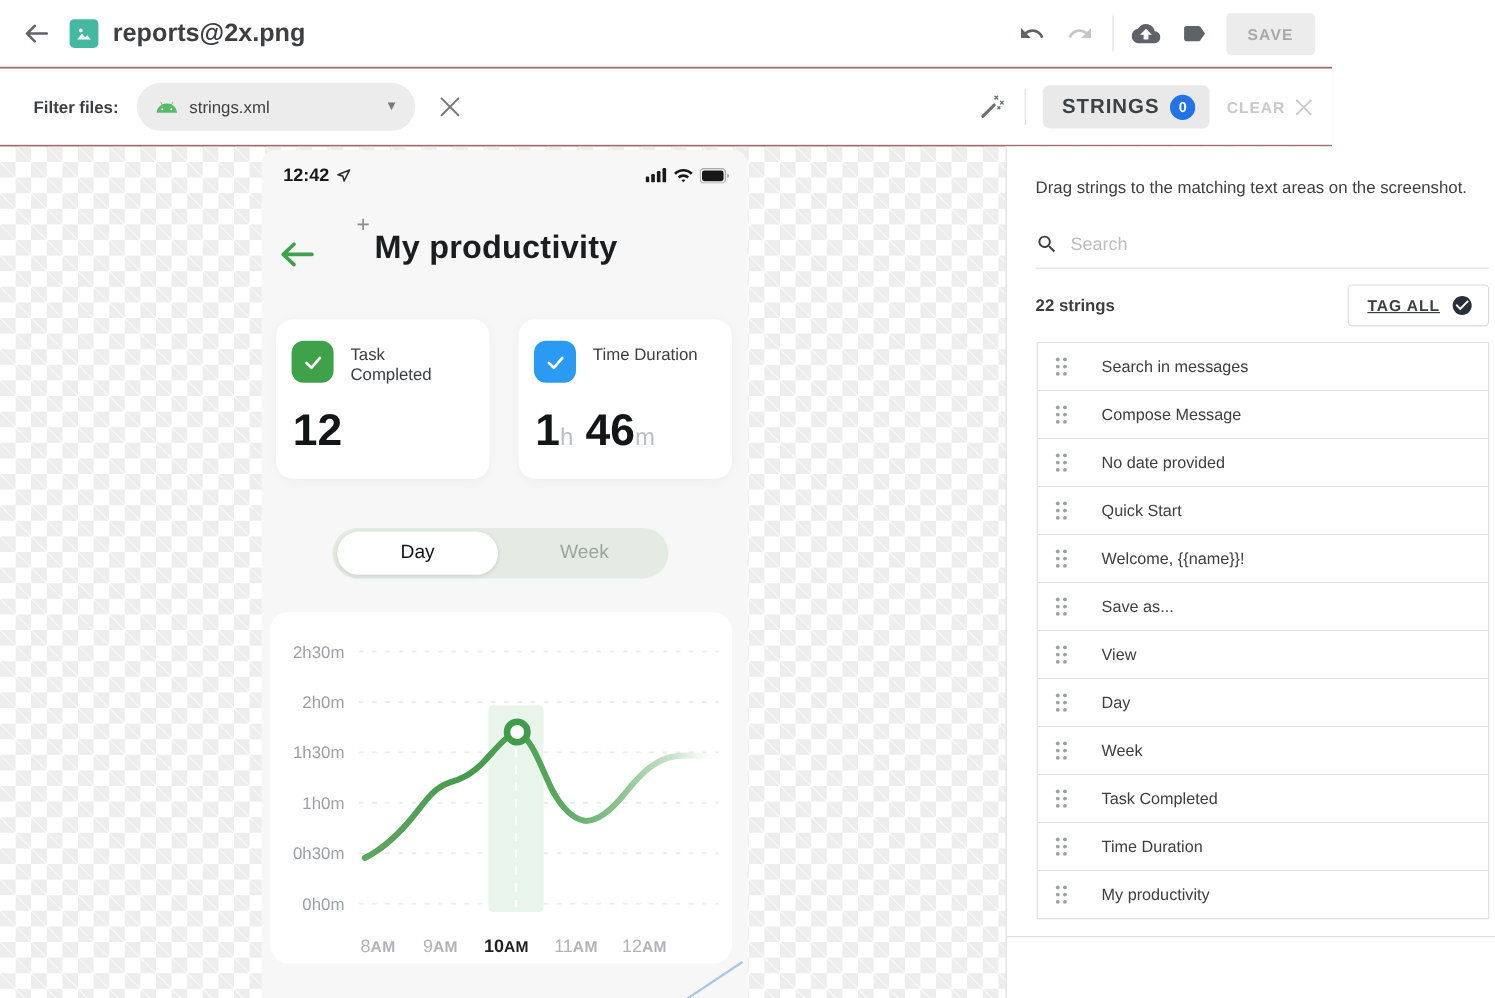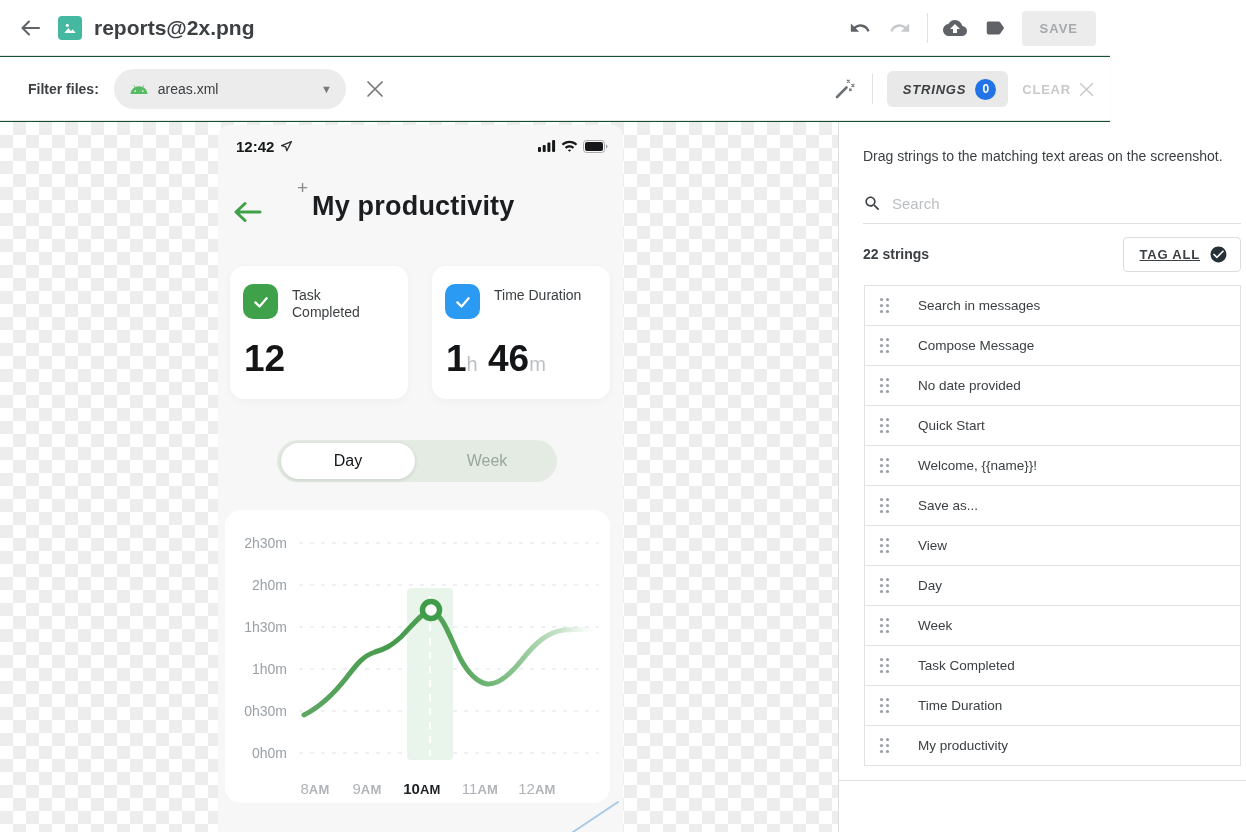--- a/index.html
+++ b/index.html
@@ -1,38 +1,38 @@
 <!DOCTYPE html>
 <html><head>
 <meta charset="utf-8">
 <style>
   * { margin:0; padding:0; box-sizing:border-box; }
   html,body { width:1246px; height:832px; font-family:"Liberation Sans", sans-serif; background:#fff; overflow:hidden; }
-  .app { position:relative; width:1110px; height:832px; background:#14532d; }
+  .app { position:relative; width:1110px; height:832px; background:#7f1d1d; }
 
   
   .topbar { position:absolute; top:0; left:0; right:0; height:56px; background:#fff; border-bottom:1px solid #e4e4e4; display:flex; align-items:center; }
   .topbar .back { margin-left:16px; width:28px; height:28px; display:flex; align-items:center; justify-content:center; cursor:pointer; }
   .file-icon { width:24px; height:24px; border-radius:4px; background:#45b8a1; margin-left:14px; display:flex; align-items:center; justify-content:center; }
   .doc-title { margin-left:12px; font-size:21px; font-weight:bold; color:#3c4043; }
   .topbar-right { position:absolute; right:14px; top:0; height:56px; display:flex; align-items:center; gap:14px; }
   .tb-icon { width:26px; height:26px; display:flex; align-items:center; justify-content:center; cursor:pointer; }
   .vdiv { width:1px; height:30px; background:#e2e2e2; }
   .save-btn { background:#ececec; color:#a6a9ab; font-size:13px; font-weight:bold; letter-spacing:1px; border:none; border-radius:4px; padding:10px 18px; cursor:default; }
 
   
   .filterbar { position:absolute; top:57px; left:0; right:0; height:64px; background:#fff; border-bottom:1px solid #e6e6e6; display:flex; align-items:center; box-shadow:0 1px 2px rgba(0,0,0,.04); }
   .filter-label { margin-left:28px; font-size:14px; font-weight:bold; color:#3c4043; }
   .file-pill { margin-left:15px; height:40px; min-width:232px; background:#ececec; border-radius:20px; display:flex; align-items:center; padding:0 14px 0 16px; cursor:pointer; }
   .file-pill .pill-text { font-size:14px; color:#3c4043; margin-left:10px; }
   .pill-caret { margin-left:auto; color:#76797c; font-size:11px; padding-left:30px; }
   .filter-clear { margin-left:16px; width:26px; height:26px; display:flex; align-items:center; justify-content:center; cursor:pointer; }
   .filterbar-right { position:absolute; right:16px; top:0; height:64px; display:flex; align-items:center; gap:14px; }
   .strings-chip { background:#e9e9e9; border-radius:6px; height:36px; display:flex; align-items:center; padding:0 12px 0 16px; gap:9px; cursor:pointer; }
-  .strings-chip .chip-label { font-size:13px; font-weight:bold; letter-spacing:.8px; color:#3c4043;font-style:italic; }
+  .strings-chip .chip-label { font-size:17px; font-weight:bold; letter-spacing:.8px; color:#3c4043; }
   .count-badge { width:21px; height:21px; border-radius:50%; background:#2273e6; color:#fff; font-size:12px; font-weight:bold; display:flex; align-items:center; justify-content:center; }
   .clear-group { display:flex; align-items:center; gap:8px; cursor:default; }
   .clear-label { font-size:13px; font-weight:bold; letter-spacing:.8px; color:#c7c9cb; }
 
   
   .workspace { position:absolute; top:122px; left:0; right:0; bottom:0; background-color:#fff;
     background-image:
       linear-gradient(45deg,#ededed 25%,transparent 25%,transparent 75%,#ededed 75%),
       linear-gradient(45deg,#ededed 25%,transparent 25%,transparent 75%,#ededed 75%);
     background-size:26px 26px; background-position:0 0,13px 13px; }
@@ -126,21 +126,21 @@
   </div>
 
   <div class="filterbar">
     <div class="filter-label">Filter files:</div>
     <div class="file-pill">
       <svg width="18" height="12" viewBox="0 0 18 12">
           <path d="M13.2 4.2 14.3 2.3a.3.3 0 0 0-.52-.3l-1.12 1.94A8.2 8.2 0 0 0 9 3.3c-1.3 0-2.53.23-3.66.64L4.22 2a.3.3 0 0 0-.52.3l1.1 1.9C2.3 5.5.6 8 .5 11h17c-.1-3-1.8-5.5-4.3-6.8z" fill="#57bb66"></path>
           <circle cx="5.2" cy="8" r="0.85" fill="#ffffff"></circle>
           <circle cx="12.8" cy="8" r="0.85" fill="#ffffff"></circle>
         </svg>
-      <span class="pill-text">areas.xml</span>
+      <span class="pill-text">strings.xml</span>
       <span class="pill-caret">▼</span>
     </div>
     <div class="filter-clear">
       <svg width="18" height="18" viewBox="0 0 18 18">
           <path d="M2 2 16 16M16 2 2 16" stroke="#76797c" stroke-width="1.7" stroke-linecap="round"></path>
         </svg>
     </div>
 
     <div class="filterbar-right">
       <div class="tb-icon">

